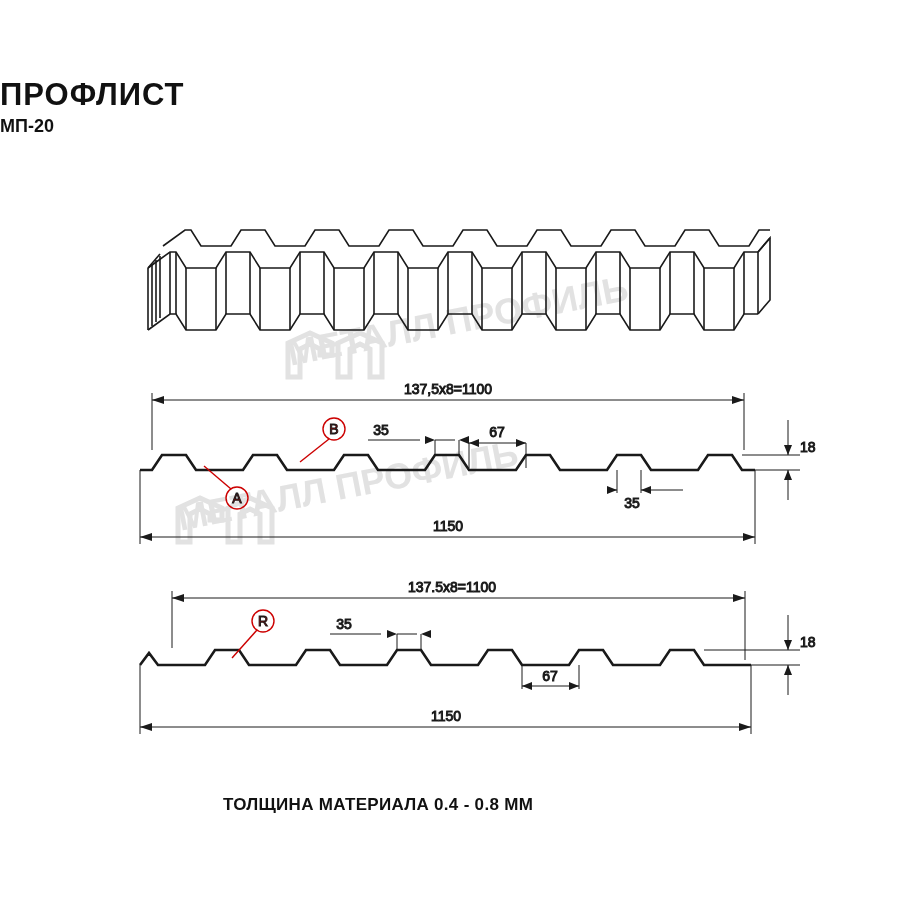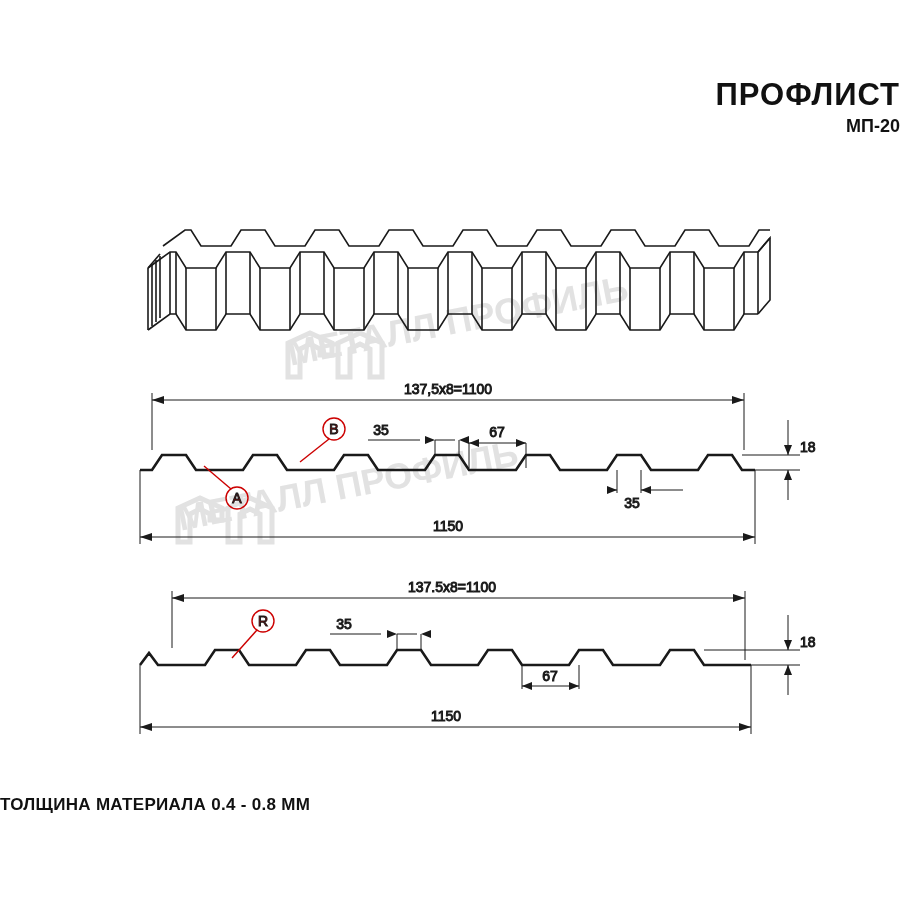--- a/index.html
+++ b/index.html
@@ -18,41 +18,41 @@
   .page {
     position: relative;
     width: 900px;
     height: 900px;
   }
   .title-block {
     position: absolute;
     top: 78px;
     left: 0;
     width: 900px;
-    text-align: right;
+    text-align: left;
   }
   .title {
     font-size: 31px;
     font-weight: bold;
     letter-spacing: 1px;
     color: #111;
     line-height: 1.1;
   }
   .subtitle {
     margin-top: 4px;
     font-size: 18px;
     font-weight: bold;
     color: #111;
   }
   .footer-note {
     position: absolute;
     top: 795px;
-    left: 0;
+    left: 8px;
     width: 740px;
-    text-align: left;
+    text-align: center;
     font-size: 17px;
     font-weight: bold;
     color: #111;
     letter-spacing: 0.3px;
   }
   svg.drawing {
     position: absolute;
     top: 0;
     left: 0;
     width: 900px;

